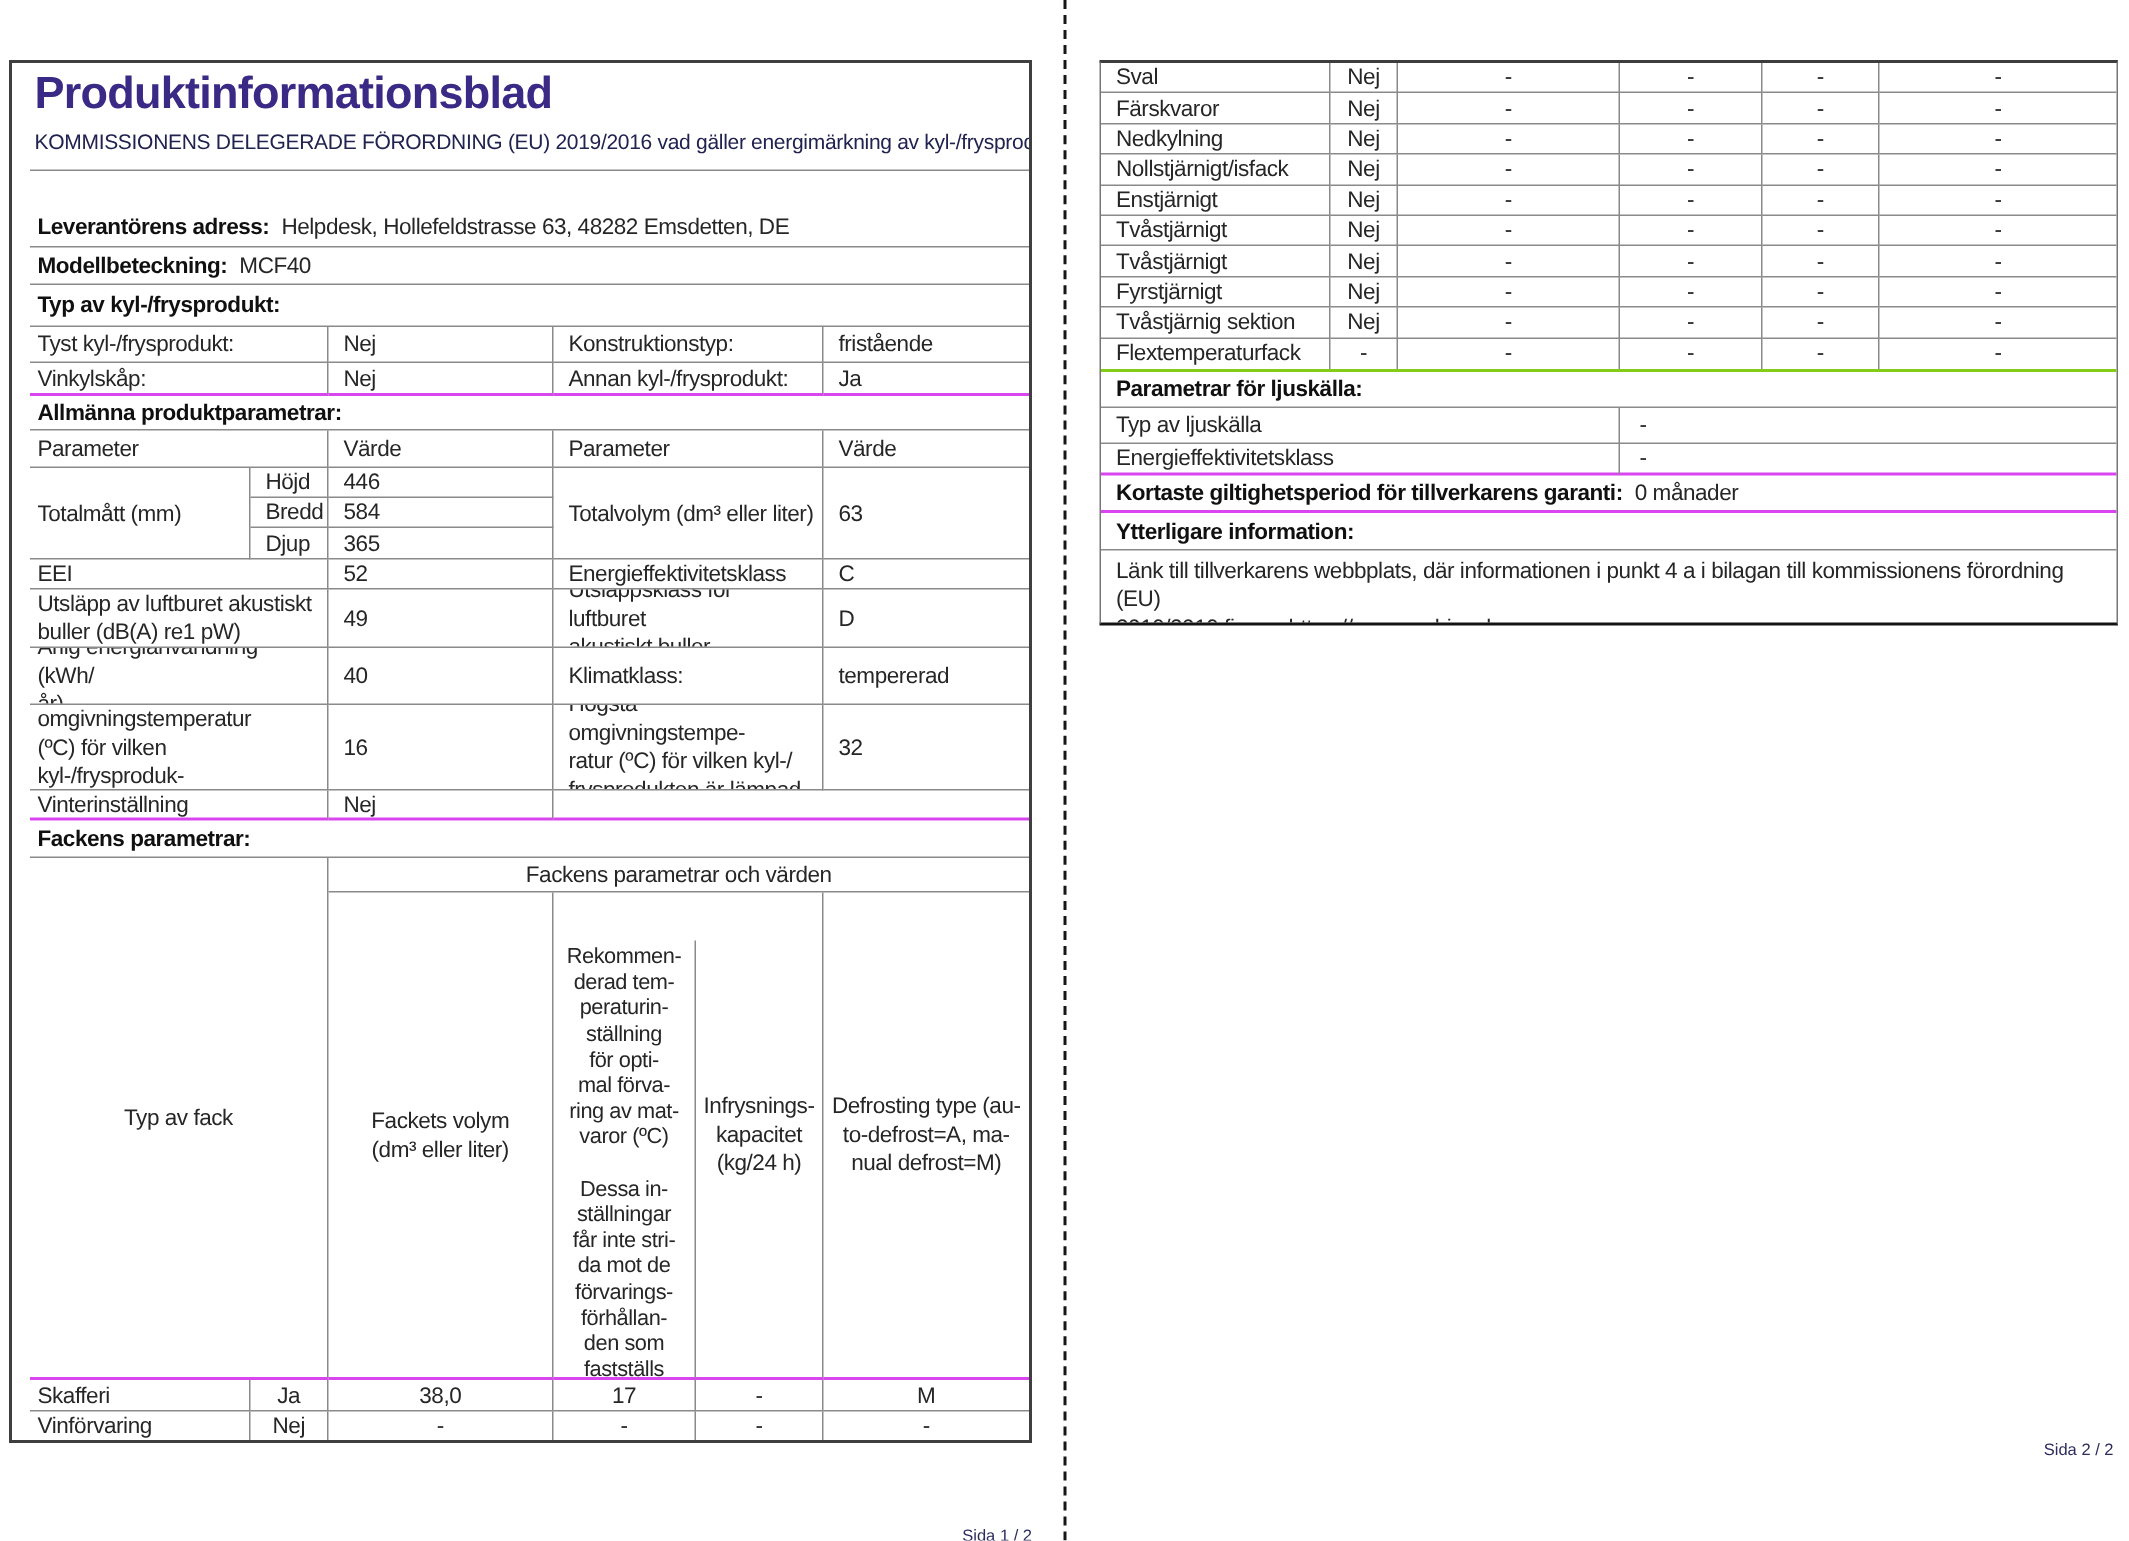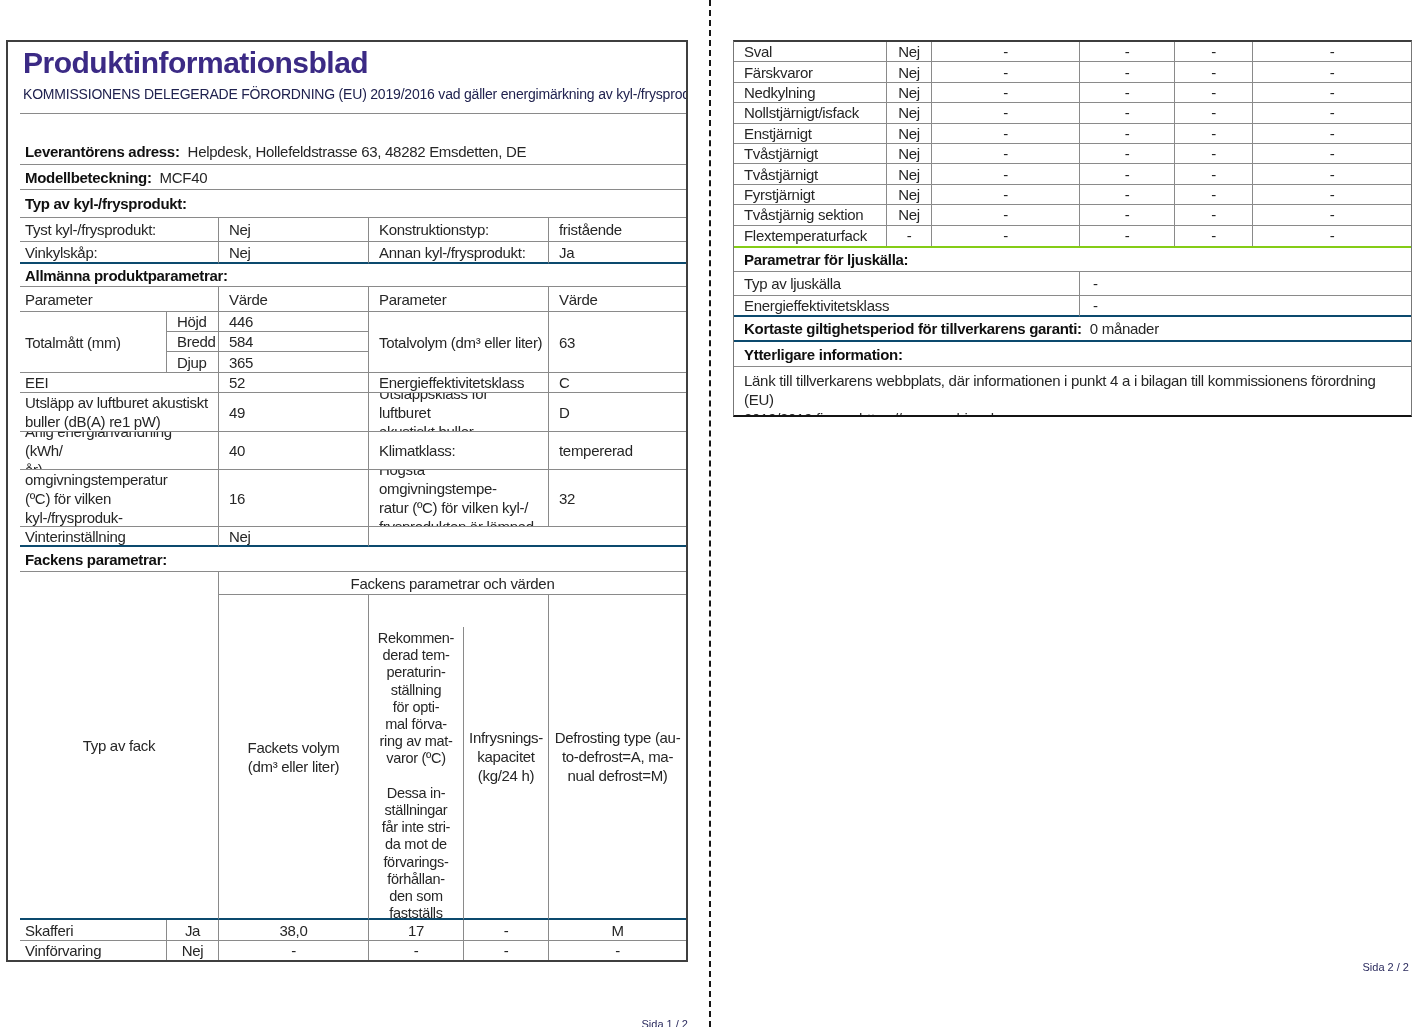--- a/index.html
+++ b/index.html
@@ -6,21 +6,21 @@
     font-family:"Liberation Sans",sans-serif;font-size:15px;letter-spacing:-0.3px;color:#262626;}
 
   .divider{position:absolute;left:709px;top:0;height:1027px;width:0;border-left:2px dashed #161616;}
 
   
   .cell{border-right:1px solid #8a8a8a;border-bottom:1px solid #8a8a8a;display:flex;align-items:center;
         padding:0 6px 0 5px;overflow:hidden;white-space:nowrap;}
   .cell.ind{padding-left:10px;}
   .cell.last{border-right:none;}
   .cell.nb{border-bottom:none;}
-  .cell.thickB{border-bottom:2px solid #0c4a6e;}
+  .cell.thickB{border-bottom:2px solid #d946ef;}
   .cell.center{justify-content:center;text-align:center;padding:0 2px;}
   .cell.top{align-items:flex-start;margin-top:32px;}
   .b{font-weight:bold;color:#101010;}
   .pre{white-space:pre-line;line-height:19px;}
   .blockcell{display:block;padding-top:4px;line-height:19px;white-space:pre-line;}
 
   
   .grid1{position:absolute;left:6px;top:40px;width:682px;height:922px;box-sizing:border-box;
          border:2px solid #3f3f3f;display:grid;
          grid-template-columns:147px 52px 150px 95px 85px 1fr;

